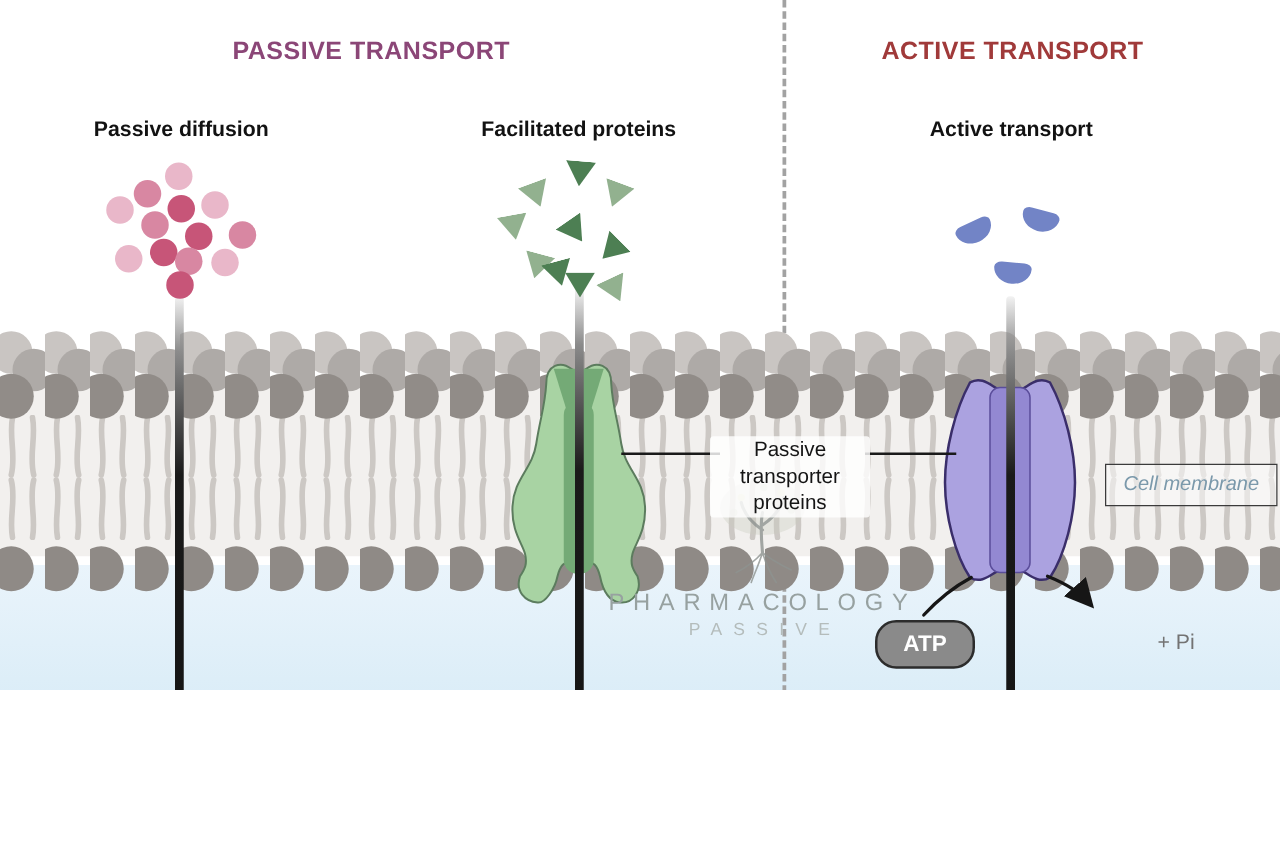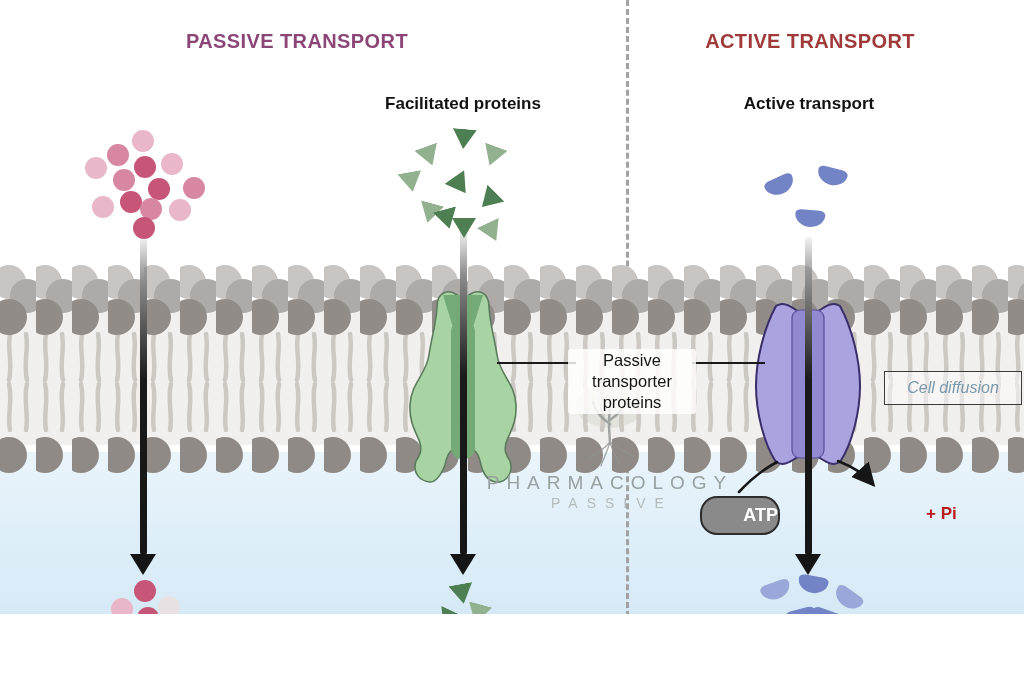--- a/index.html
+++ b/index.html
@@ -1,16 +1,16 @@
 <!DOCTYPE html>
 <html><head>
 <meta charset="utf-8">
 <style>
   html,body{margin:0;padding:0;background:#fff;}
-  .stage{position:relative;width:1024px;height:614px;overflow:hidden;
+  .stage{position:relative;width:1024px;height:552px;overflow:hidden;
          font-family:"Liberation Sans",sans-serif;background:#ffffff;}
 
   
   .cytoplasm{position:absolute;left:0;top:452px;width:1024px;height:228px;z-index:0;
              background:linear-gradient(180deg,#eaf4fb 0%,#ddeef8 40%,#cfe5f4 100%);}
   .divider{position:absolute;left:626px;top:0;height:680px;width:0;
            border-left:3px dashed #a2a2a2;z-index:1;}
 
   
   .membrane{position:absolute;left:0;top:260px;width:1024px;height:220px;z-index:2;}
@@ -41,27 +41,27 @@
   .cellmembrane-box{position:absolute;left:884px;top:371px;width:136px;height:32px;z-index:6;
       border:1.5px solid #3b3b3b;background:rgba(252,252,252,.55);
       display:flex;align-items:center;justify-content:center;}
   .cellmembrane-box span{font-size:16px;font-style:italic;color:#7b99ab;}
   .transporter-label{position:absolute;left:632px;top:349px;transform:translateX(-50%);
       width:128px;text-align:center;font-size:16.5px;font-weight:500;color:#151515;
       line-height:21px;z-index:6;background:rgba(255,255,255,.82);border-radius:3px;
       white-space:normal;padding:1px 0;}
 
   
-  .pill{position:absolute;z-index:6;display:flex;align-items:center;justify-content:flex-end;
+  .pill{position:absolute;z-index:6;display:flex;align-items:center;justify-content:center;
         border-radius:17px;font-size:18px;font-weight:bold;}
   .pill.atp{left:700px;top:496px;width:76px;height:35px;background:#8a8a8a;
             border:2.5px solid #2c2c2c;color:#ffffff;}
   .pill.adp{left:845px;top:496px;width:74px;height:35px;background:#ffffff;
             border:2.5px solid #141414;color:#141414;}
-  .pi{left:926px;top:504px;font-size:17px;color:#b91c1c;font-weight:700;}
+  .pi{left:926px;top:504px;font-size:17px;color:#737373;font-weight:400;}
   .atp-arc{position:absolute;left:0;top:0;width:1024px;height:680px;z-index:5;pointer-events:none;}
 
   
   .wm1{left:610px;top:472px;transform:translateX(-50%);font-size:19px;letter-spacing:7px;
        color:#97a1a0;font-weight:500;z-index:6;}
   .wm2{left:612px;top:495px;transform:translateX(-50%);font-size:14px;letter-spacing:9px;
        color:#b4bcbb;font-weight:500;z-index:6;}
 
   
   .mol-layer{position:absolute;inset:0;z-index:5;pointer-events:none;}
@@ -211,25 +211,26 @@
       <div class="mol m-bean s-light" style="left: 833px; top: 589.5px; transform: rotate(35deg);"></div>
       <div class="mol m-bean s-med" style="left: 786px; top: 608.5px; transform: rotate(-15deg);"></div>
       <div class="mol m-bean s-med" style="left: 811px; top: 609.5px; transform: rotate(20deg);"></div>
       <div class="mol m-bean s-light" style="left: 839px; top: 621.5px; transform: rotate(-30deg);"></div>
       <div class="mol m-bean s-light" style="left: 757px; top: 632.5px; transform: rotate(10deg);"></div>
       <div class="mol m-bean s-med" style="left: 800px; top: 637.5px; transform: rotate(0deg);"></div>
     </div>
 
   <div class="txt title passive">PASSIVE TRANSPORT</div>
   <div class="txt title active">ACTIVE TRANSPORT</div>
+  <div class="txt heading h-passive">Passive diffusion</div>
   <div class="txt heading h-facilitated">Facilitated proteins</div>
   <div class="txt heading h-active">Active transport</div>
 
   <div class="cellmembrane-box">
-    <span>Cell diffusion</span>
+    <span>Cell membrane</span>
   </div>
 
   <div class="transporter-label">Passive transporter proteins</div>
 
   <div class="pill atp">
     <span>ATP</span>
   </div>
   <div class="txt pi">+ Pi</div>
 
   <div class="txt wm1">PHARMACOLOGY</div>

